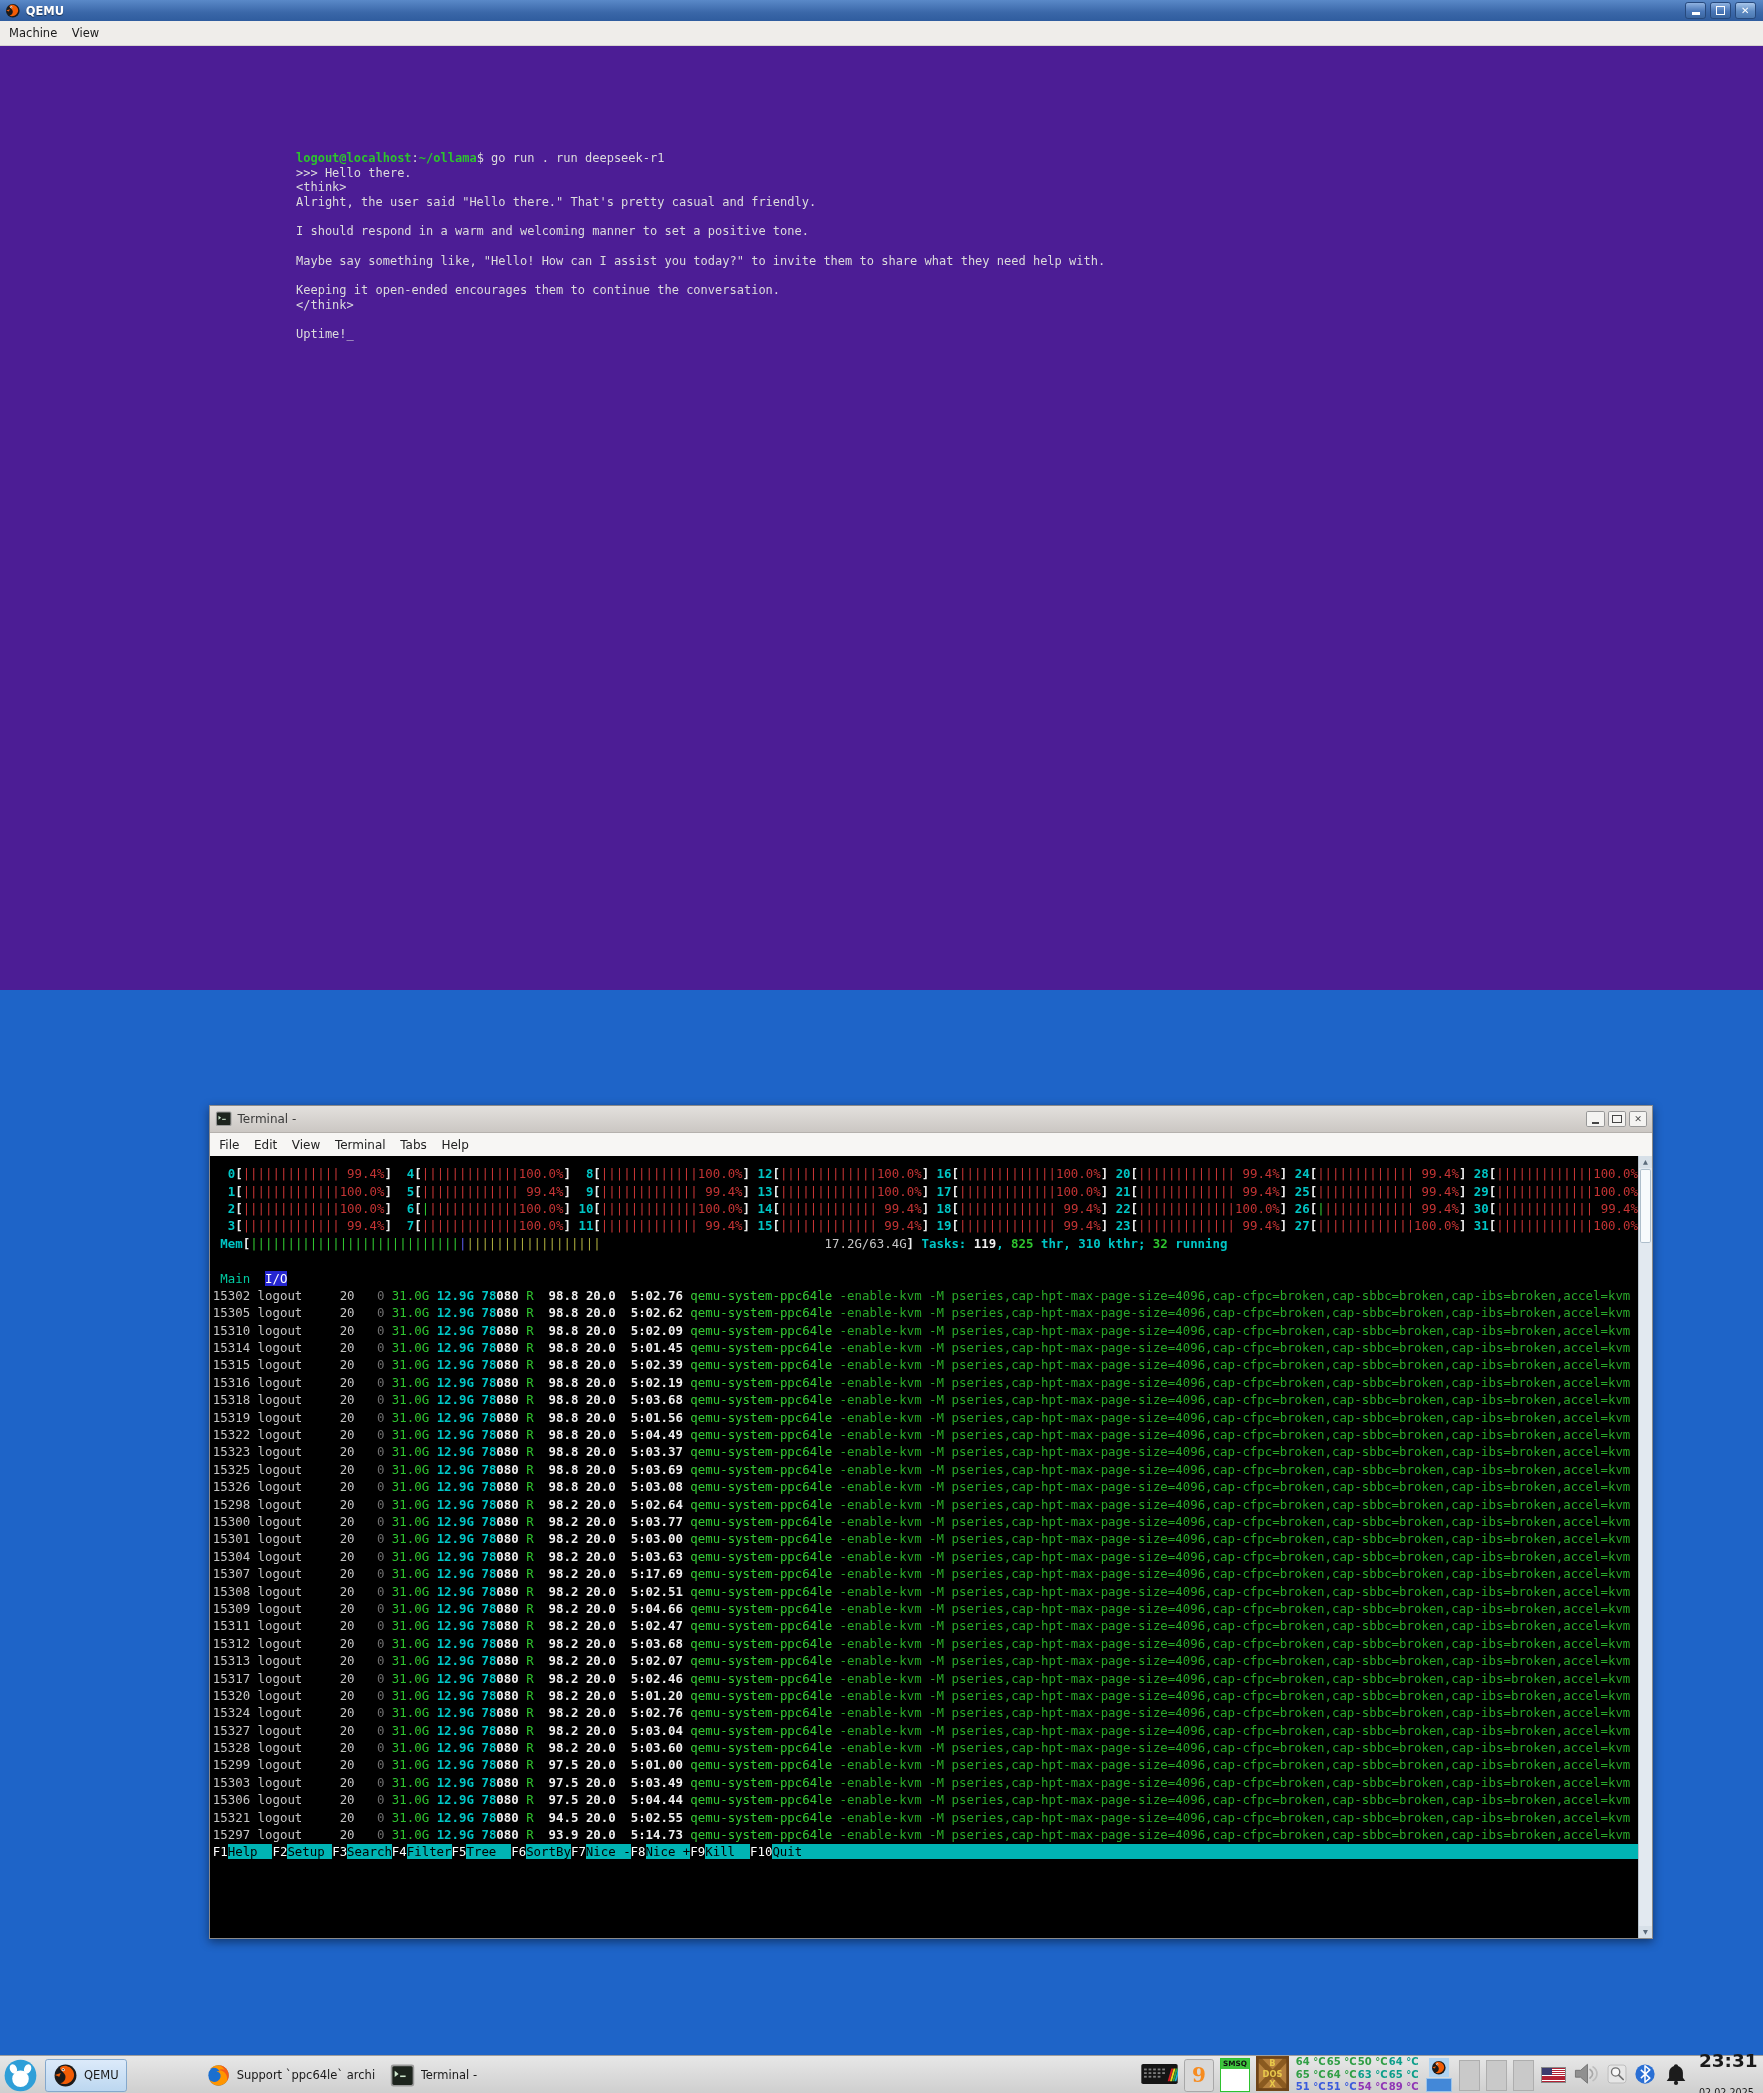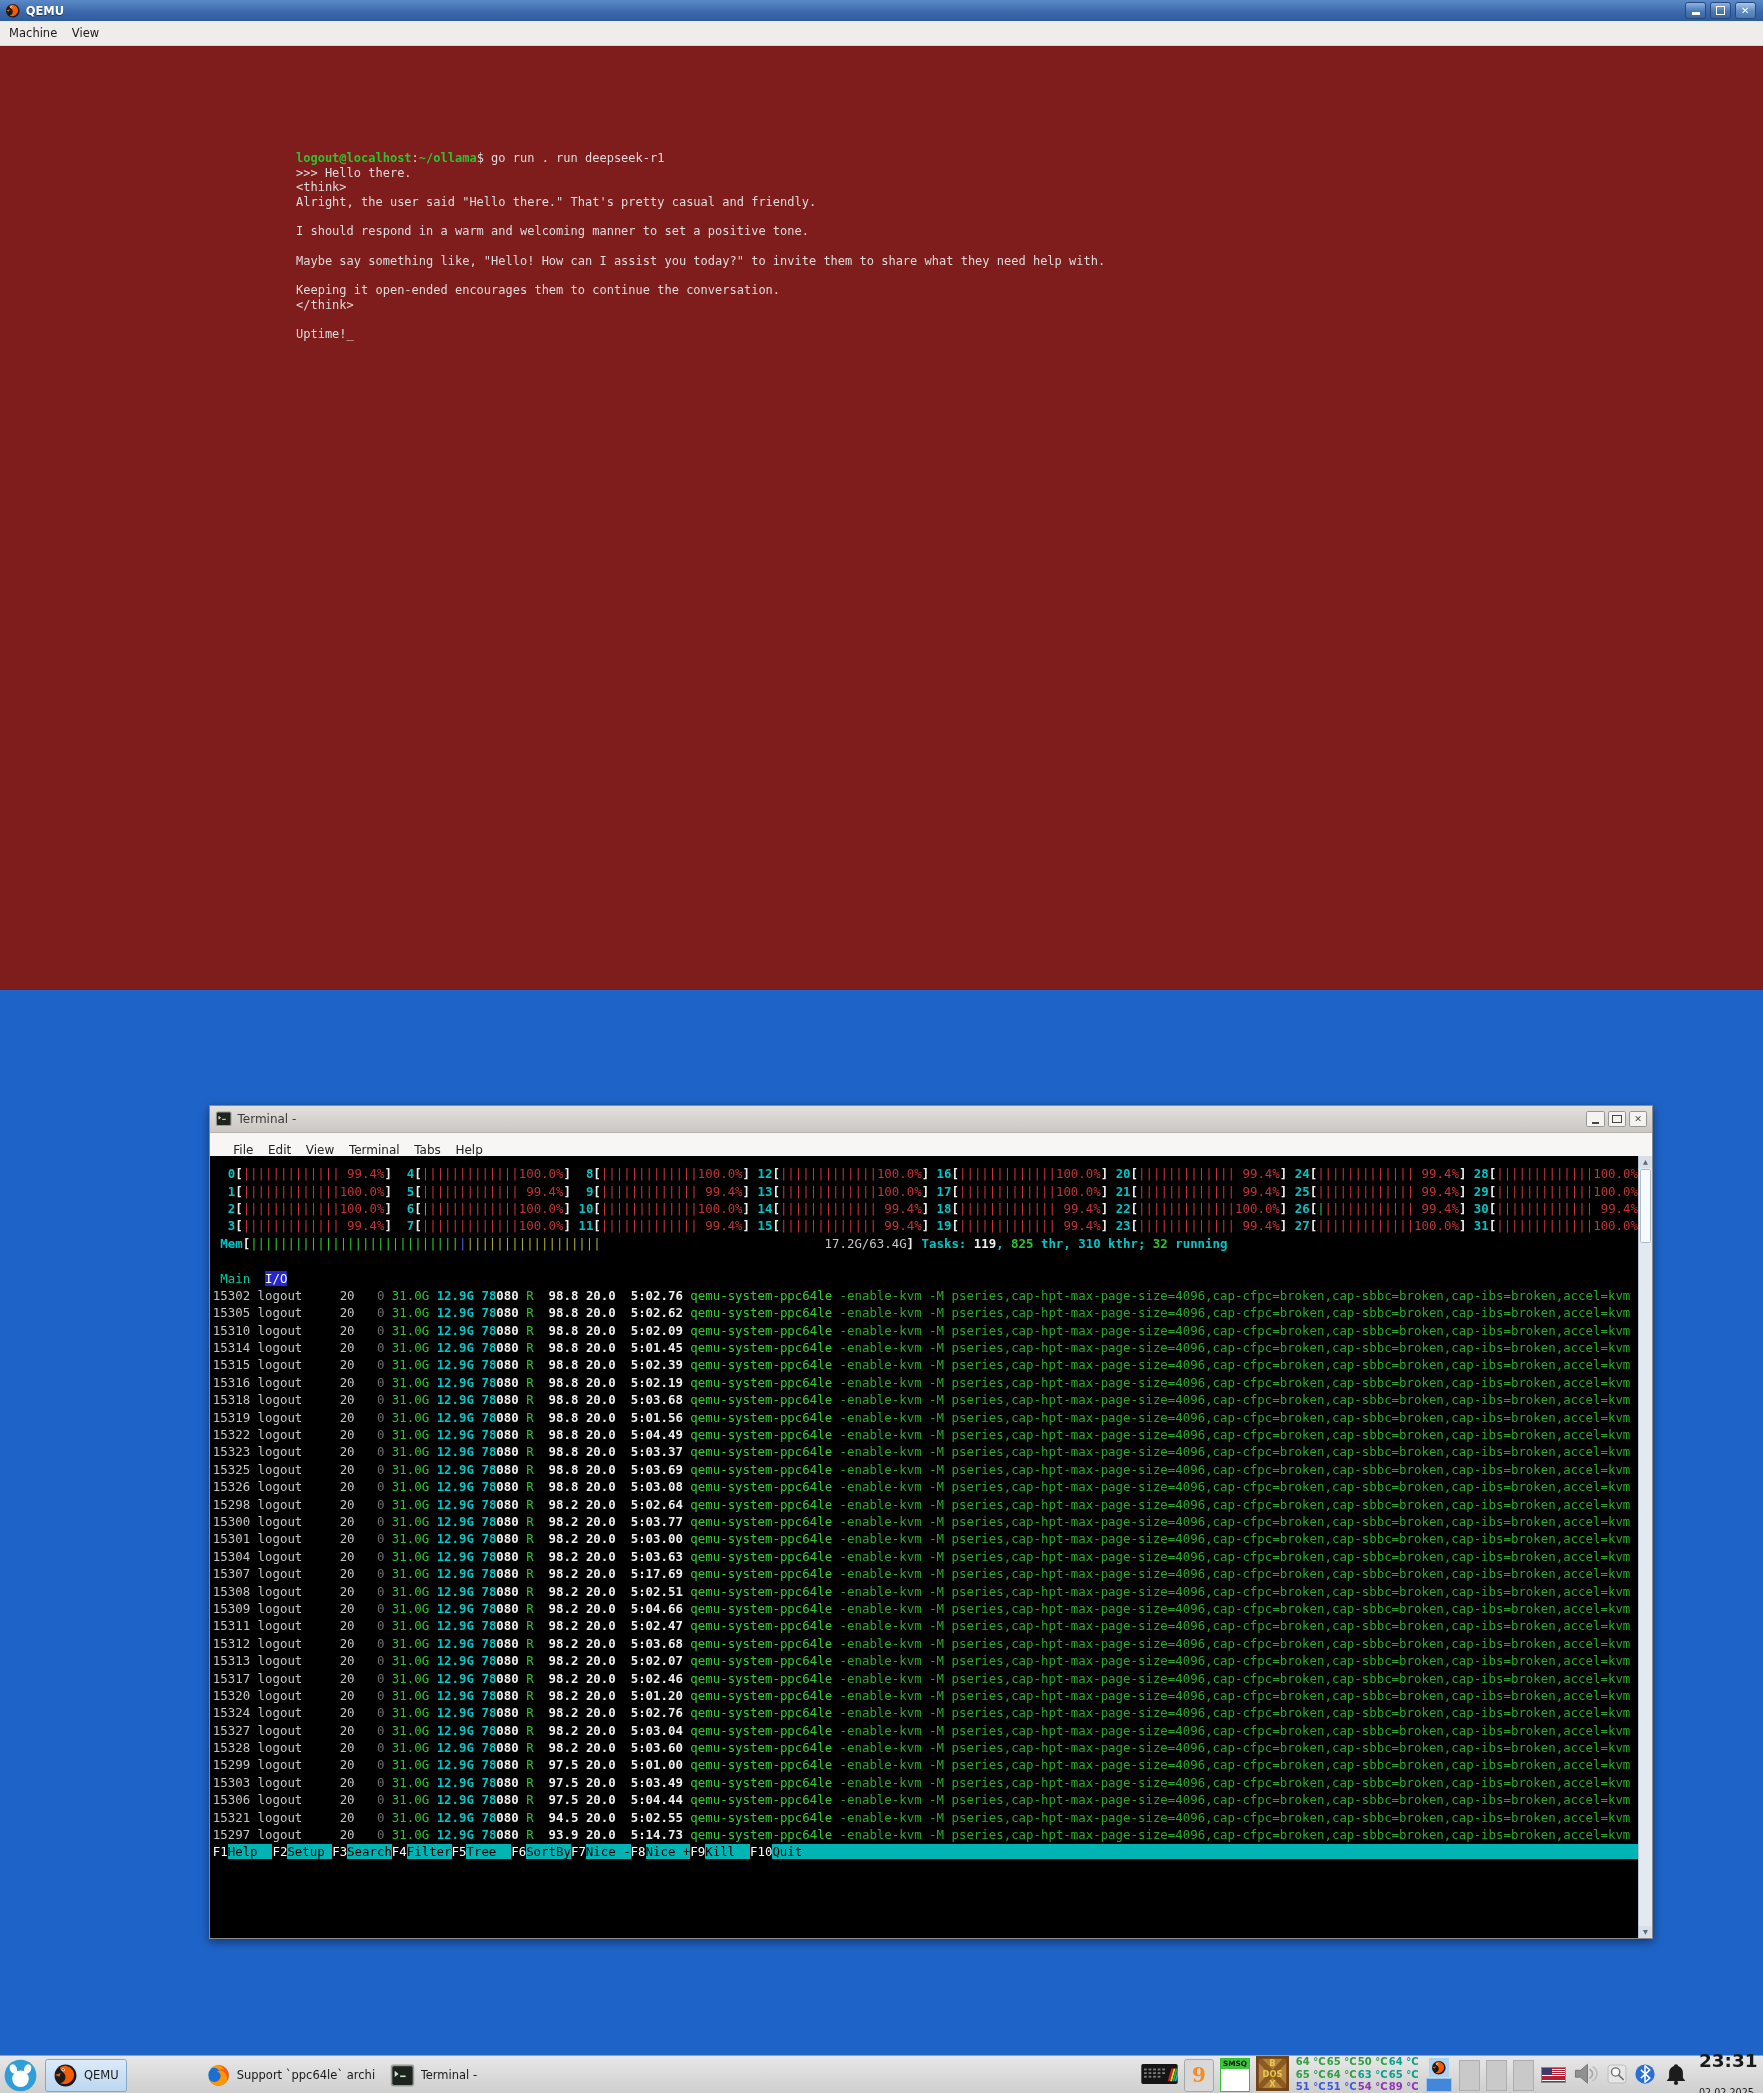--- a/index.html
+++ b/index.html
@@ -13,39 +13,39 @@
   .win-ctl{display:flex;gap:3.7px;margin-right:2.8px;}
   .wbtn{width:19px;height:14.7px;border:0.9px solid #27497c;border-radius:2.8px;
         background:linear-gradient(#8fb2e0,#4a77b8 55%,#3a659f);display:flex;align-items:center;justify-content:center;}
   .wbtn.close{background:linear-gradient(#a8c6ea,#5f8cc4 55%,#4a77b0);}
   .g-min{width:8.3px;height:2.8px;background:#fff;margin-top:6.4px;}
   .g-max{width:7.3px;height:6.4px;border:1.8px solid #fff;}
   .g-x{color:#fff;font-size:10px;font-weight:bold;line-height:1;}
   .qemu-menubar{height:24px;background:#efedea;border-bottom:0.9px solid #d6d3d0;
        display:flex;align-items:center;font-size:11.5px;color:#1a1a1a;padding-left:1.8px;}
   .menu-item{padding:0 7.3px;}
-  .qemu-display{position:absolute;left:0;top:46px;right:0;bottom:0;background:#7f1d1d;}
+  .qemu-display{position:absolute;left:0;top:46px;right:0;bottom:0;background:#4c1d95;}
   .guest-term{position:absolute;left:296px;top:105px;font:12px "DejaVu Sans Mono","Liberation Mono",monospace;
        line-height:14.7px;color:#dcdcdc;}
   .gline{height:14.7px;white-space:pre;}
   .gt-green{color:#2ec22e;font-weight:bold;}
   
   .term-window{position:absolute;left:209px;top:1105px;width:1444px;height:834px;
        background:#000;border:0.9px solid #8a8a8a;box-shadow:0 2.8px 9.2px rgba(0,0,0,.45);box-sizing:border-box;}
   .term-titlebar{height:26px;background:linear-gradient(#e3e0dd,#cbc7c3);display:flex;align-items:center;
        padding:0 4.6px;border-bottom:0.9px solid #b5b1ad;}
   .term-icon{width:17.4px;height:15.6px;margin-right:5.5px;}
   .term-title{font-size:12px;color:#3a3a3a;flex:1;}
   .tbtn{width:16.5px;height:14.7px;border:0.9px solid #979797;border-radius:1.8px;background:#f4f3f1;
         display:flex;align-items:center;justify-content:center;margin-left:2.8px;}
   .tg-min{width:7.3px;height:1.8px;background:#444;margin-top:7.3px;}
   .tg-max{width:7.3px;height:6.4px;border:0.9px solid #444;}
   .tg-x{color:#444;font-size:9.2px;line-height:1;}
   .term-menubar{height:24px;background:#f7f6f4;border-bottom:0.9px solid #e2e0dd;
-       display:flex;align-items:flex-end;font-size:12px;color:#222;padding-left:16px;}
+       display:flex;align-items:center;font-size:12px;color:#222;padding-left:2px;}
   .term-content{position:absolute;left:0;top:50px;right:0;bottom:0;background:#000;overflow:hidden;}
   #htop{position:absolute;left:2.8px;top:9.2px;width:1427px;
         font:12.4px "DejaVu Sans Mono","Liberation Mono",monospace;line-height:17.4px;color:#c6c6c6;}
   .ln{height:17.4px;white-space:pre;overflow:hidden;}
   .cyan{color:#00c6c6;font-weight:bold;}
   .green{color:#2fc42f;}
   .greenb{color:#2fc42f;font-weight:bold;}
   .red{color:#c43434;}
   .blue{color:#5a5ae6;}
   .yellow{color:#a9a93c;}

